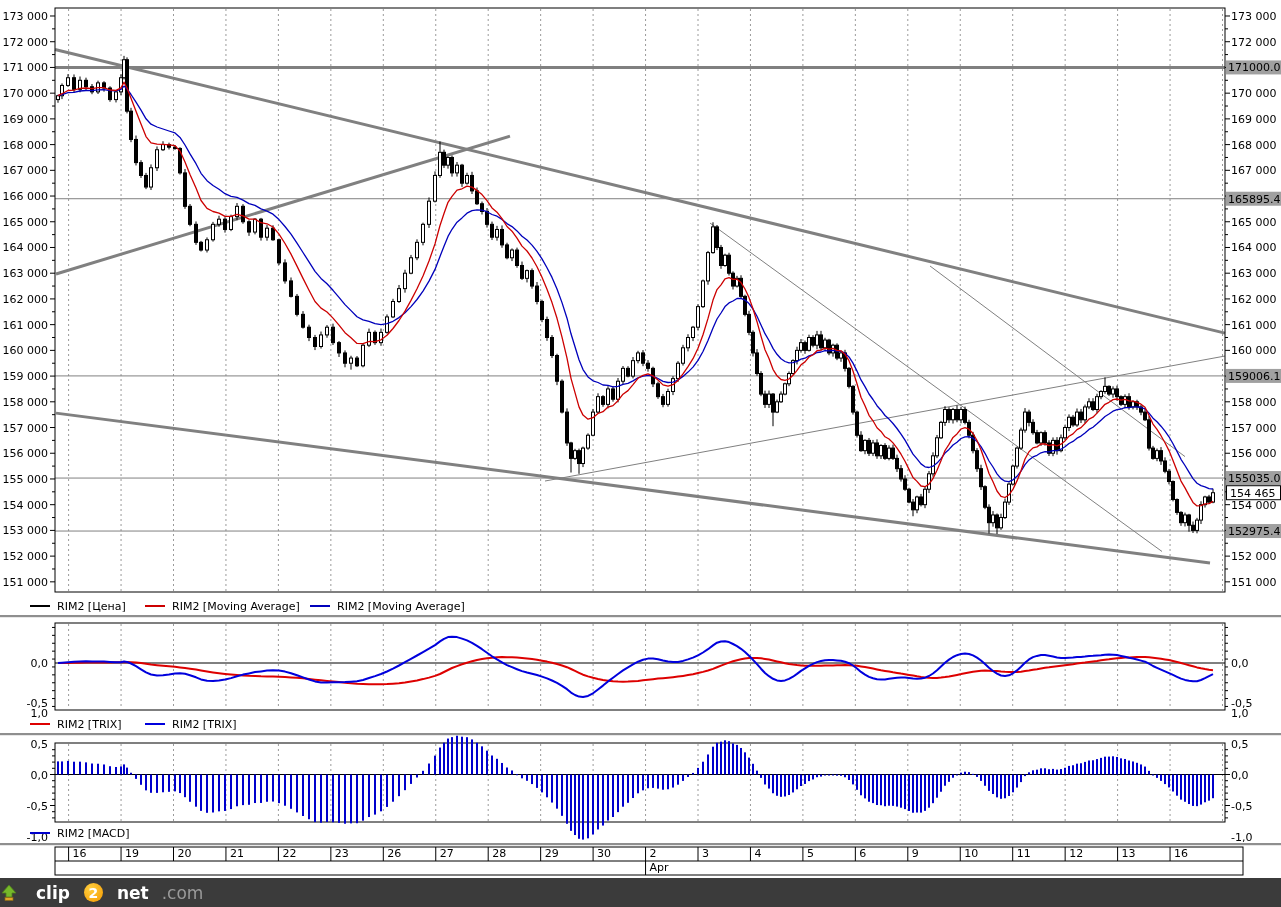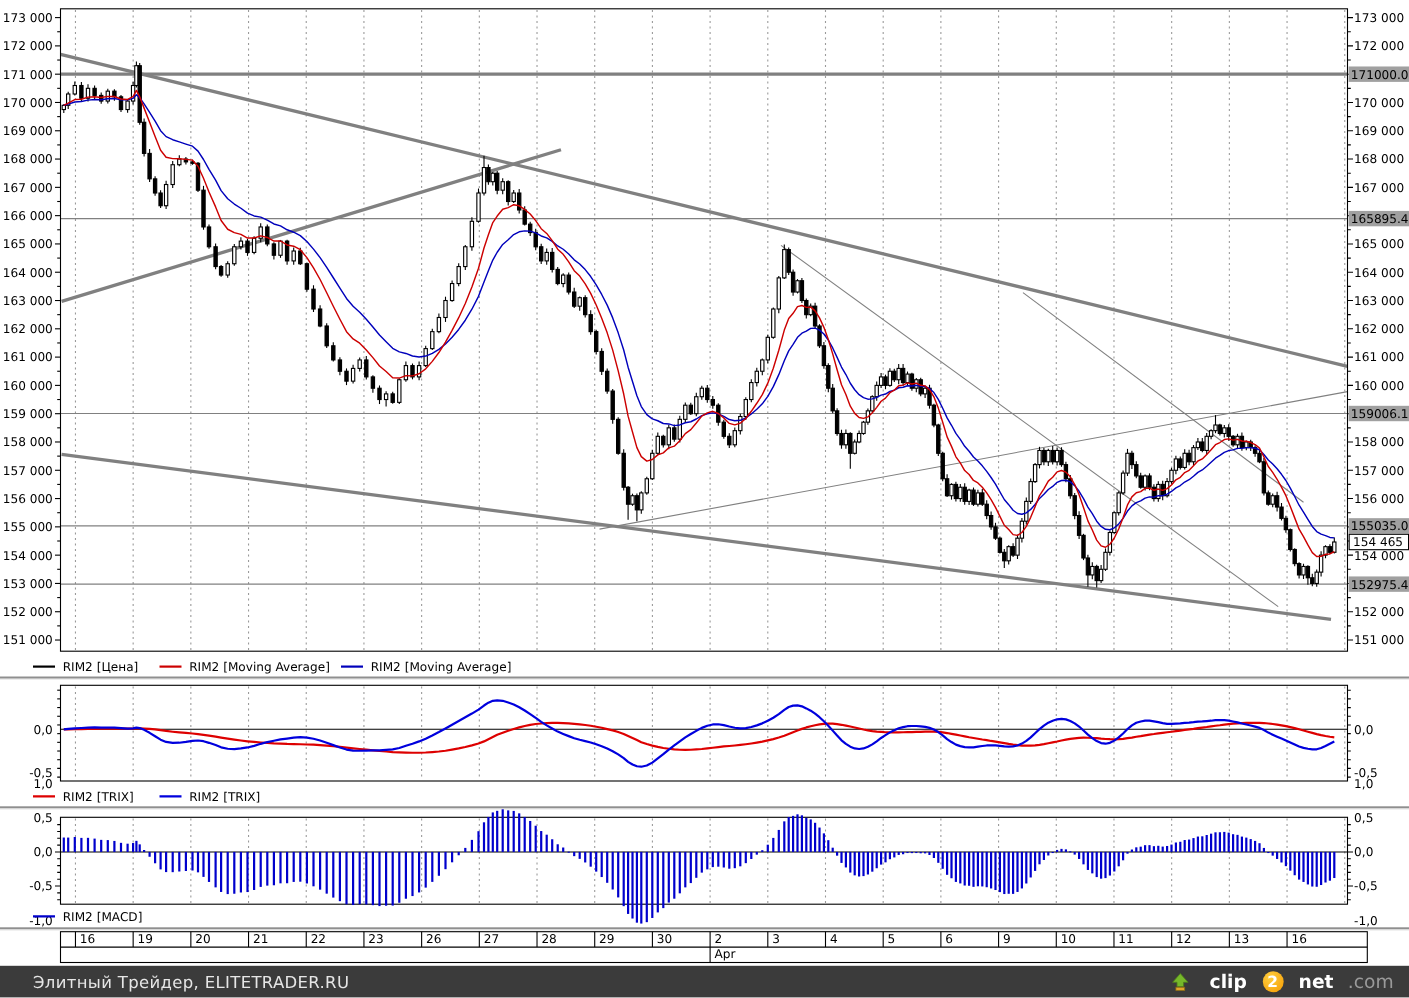--- a/index.html
+++ b/index.html
@@ -1653,21 +1653,20 @@
         <text x="1069.15" y="857" font-size="11" fill="#000" text-anchor="start" font-family="&quot;DejaVu Sans&quot;, sans-serif">12</text>
         <line x1="1117.6" y1="847" x2="1117.6" y2="861" stroke="#000"></line>
         <text x="1121.6" y="857" font-size="11" fill="#000" text-anchor="start" font-family="&quot;DejaVu Sans&quot;, sans-serif">13</text>
         <line x1="1170.05" y1="847" x2="1170.05" y2="861" stroke="#000"></line>
         <text x="1174.05" y="857" font-size="11" fill="#000" text-anchor="start" font-family="&quot;DejaVu Sans&quot;, sans-serif">16</text>
         <line x1="645.5500000000001" y1="861" x2="645.5500000000001" y2="875" stroke="#000"></line>
         <text x="649.5500000000001" y="871" font-size="11" fill="#000" text-anchor="start" font-family="&quot;DejaVu Sans&quot;, sans-serif">Apr</text>
       </g>
     </svg>
   <div class="footer">
-    <span class="brand">Элитный Трейдер, ELITETRADER.RU</span>
     <span class="logo">
       <svg width="18" height="18" viewBox="0 0 18 18">
         <path d="M9 1 L16 9 H12 V13 H6 V9 H2 Z" fill="#76b82a" stroke="#4e7d1d" stroke-width="0.8"></path>
         <rect x="5" y="13.5" width="8" height="3" fill="#e0a62a" stroke="#8a6a14" stroke-width="0.7"></rect>
       </svg>
       <span>clip</span>
         <span class="two">2</span>
         <span>net</span>
         <span class="tld">.com</span>
     </span>

